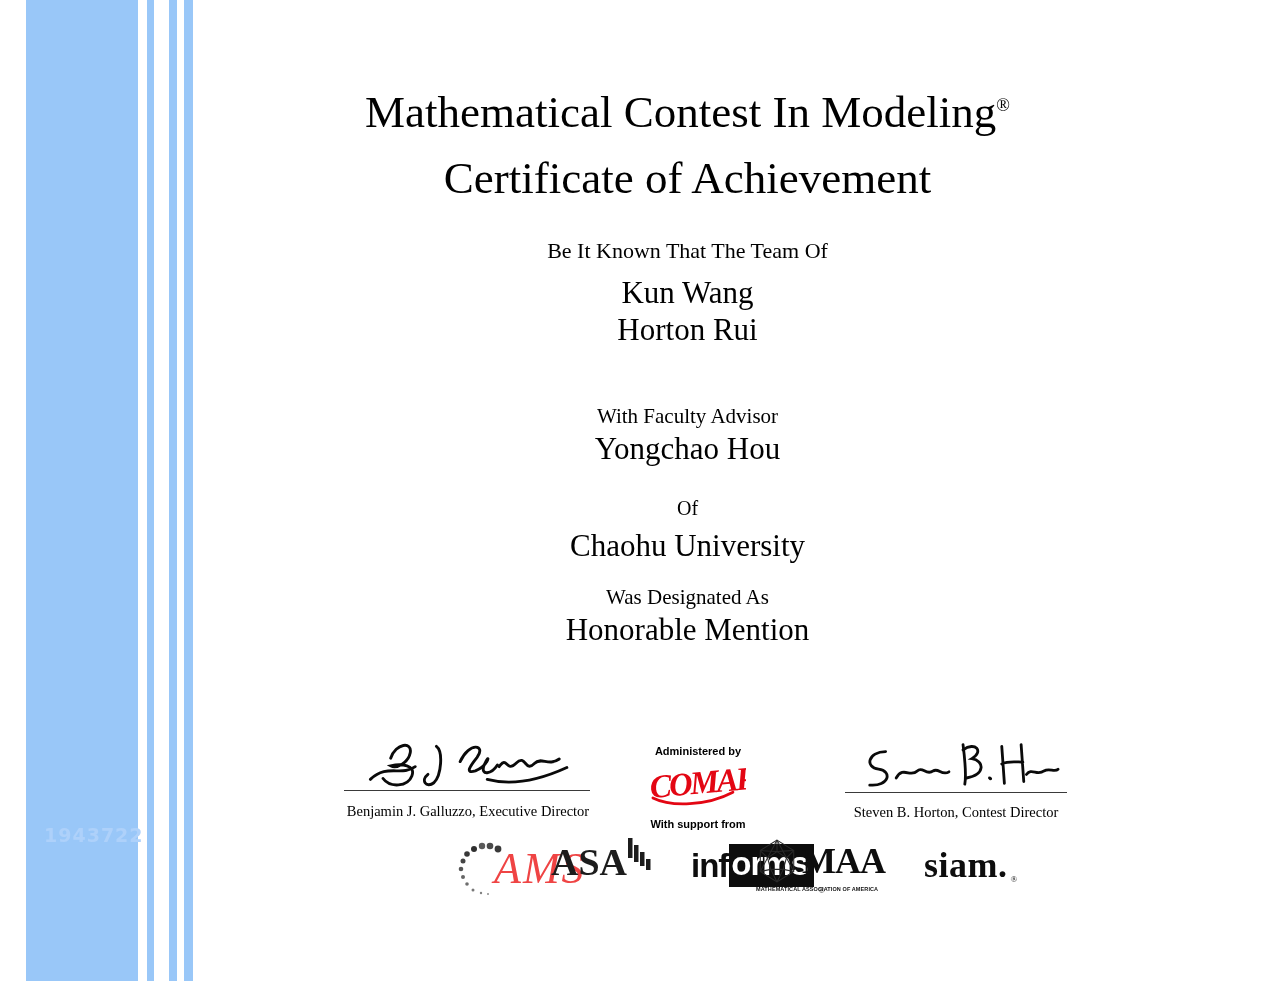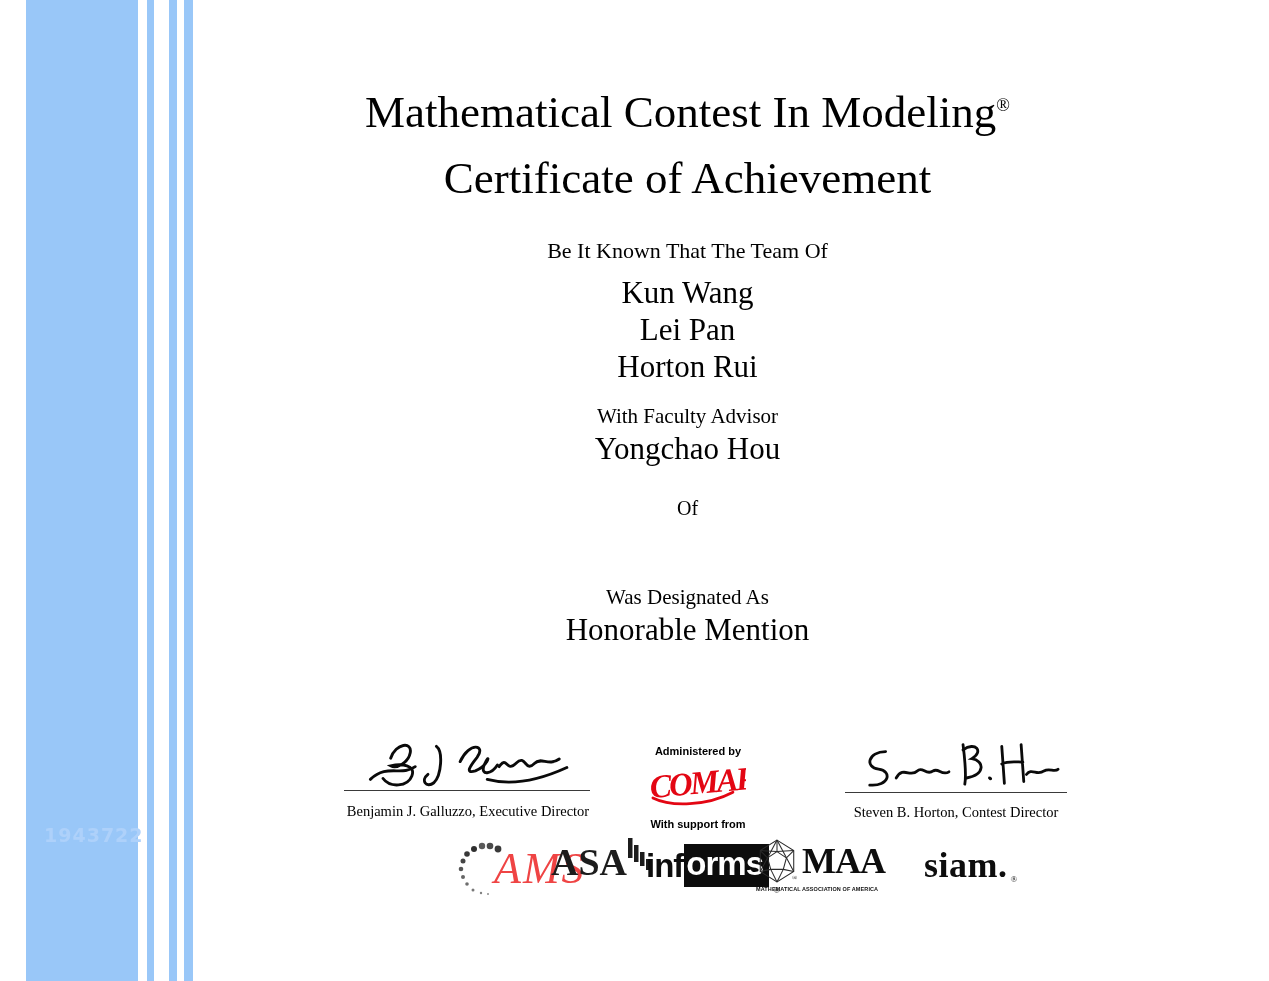--- a/index.html
+++ b/index.html
@@ -49,21 +49,21 @@
   .support{left:633px;width:130px;top:818px;}
   .comap{position:absolute;left:648px;top:758px;width:98px;height:52px;}
   
   .logo{position:absolute;display:flex;align-items:center;}
   .ams{left:446px;top:839px;}
   .ams-text{font-size:44px;color:#ef4444;letter-spacing:2px;margin-left:-8px;font-style:italic;}
   .asa{left:551px;top:840px;}
   .asa-text{font-size:38px;font-weight:bold;color:#1c1c1c;letter-spacing:0px;}
   .asa-bars{margin-left:1px;margin-top:-6px;}
   .informs{left:646px;top:844px;font-family:"Liberation Sans",sans-serif;font-weight:bold;}
-  .informs-prefix{font-size:33px;letter-spacing:-1px;color:#0d0d0d;}
+  .informs-prefix{font-size:33px;letter-spacing:-1px;color:#0d0d0d;margin-left:45px;}
   .informs-box{background:#0d0d0d;color:#fff;font-size:33px;letter-spacing:-1px;
     padding:1px 6px 4px 2px;margin-left:1px;}
   .informs-reg{position:absolute;right:-10px;bottom:-8px;font-size:9px;
     font-family:"Liberation Serif",serif;font-weight:normal;color:#111;}
   .maa{left:756px;top:838px;}
   .maa-text{font-size:36px;font-weight:bold;font-family:"Liberation Serif",serif;
     color:#0d0d0d;margin-left:4px;letter-spacing:-1px;}
   .maa-reg{position:absolute;left:36px;top:36px;font-size:7px;color:#111;}
   .maa-caption{position:absolute;left:0px;top:48px;width:110px;
     font-family:"Liberation Sans",sans-serif;font-weight:bold;font-size:5.5px;
@@ -83,26 +83,26 @@
   <div class="band stripe1"></div>
   <div class="band stripe2"></div>
   <div class="band stripe3"></div>
 
   <div class="line title"><span>Mathematical Contest In Modeling</span><sup>®</sup></div>
   <div class="line subtitle">Certificate of Achievement</div>
 
   <div class="line intro">Be It Known That The Team Of</div>
   <div class="line team">
       <div class="team-member">Kun Wang</div>
-      <div class="team-member">Lei Pan</div>
       <div class="team-member">Horton Rui</div>
     </div>
   <div class="line advisor-label">With Faculty Advisor</div>
   <div class="line advisor-name">Yongchao Hou</div>
   <div class="line of-label">Of</div>
+  <div class="line institution">Chaohu University</div>
   <div class="line designation-label">Was Designated As</div>
   <div class="line designation">Honorable Mention</div>
 
   <svg class="sig-svg sig-left-svg" width="240" height="72" viewBox="0 0 260 85" fill="none" stroke="#0a0a0a" stroke-width="3.4" stroke-linecap="round">
     <path d="M34,38 C40,20 60,18 57,32 C55,43 41,51 34,47 C47,44 64,46 59,59 C54,72 33,73 25,62"></path>
     <path d="M10,63 C30,44 46,60 63,48"></path>
     <path d="M88,24 C96,30 94,58 85,67 C76,74 69,64 78,57"></path>
     <path d="M116,42 C127,18 147,22 136,37 C128,47 121,57 134,53 C151,46 152,28 144,47 C140,59 153,57 160,46"></path>
     <path d="M162,48 C172,34 170,56 182,44 C194,32 192,56 204,44 C212,36 220,48 233,39"></path>
     <path d="M148,63 C182,72 218,60 242,49"></path>

